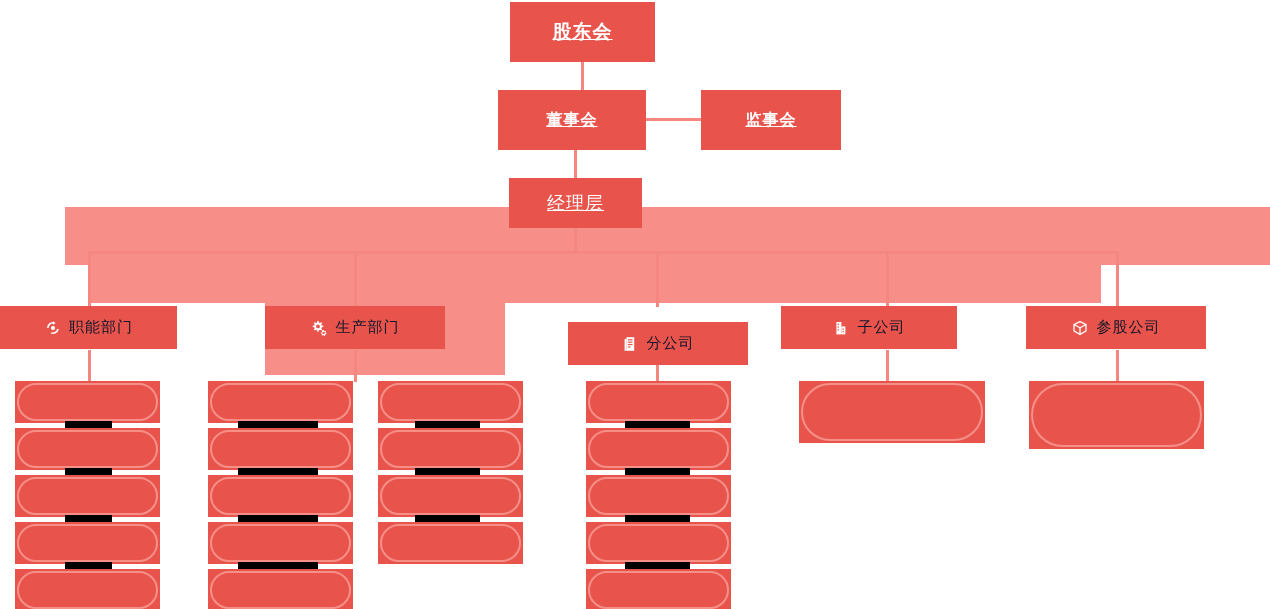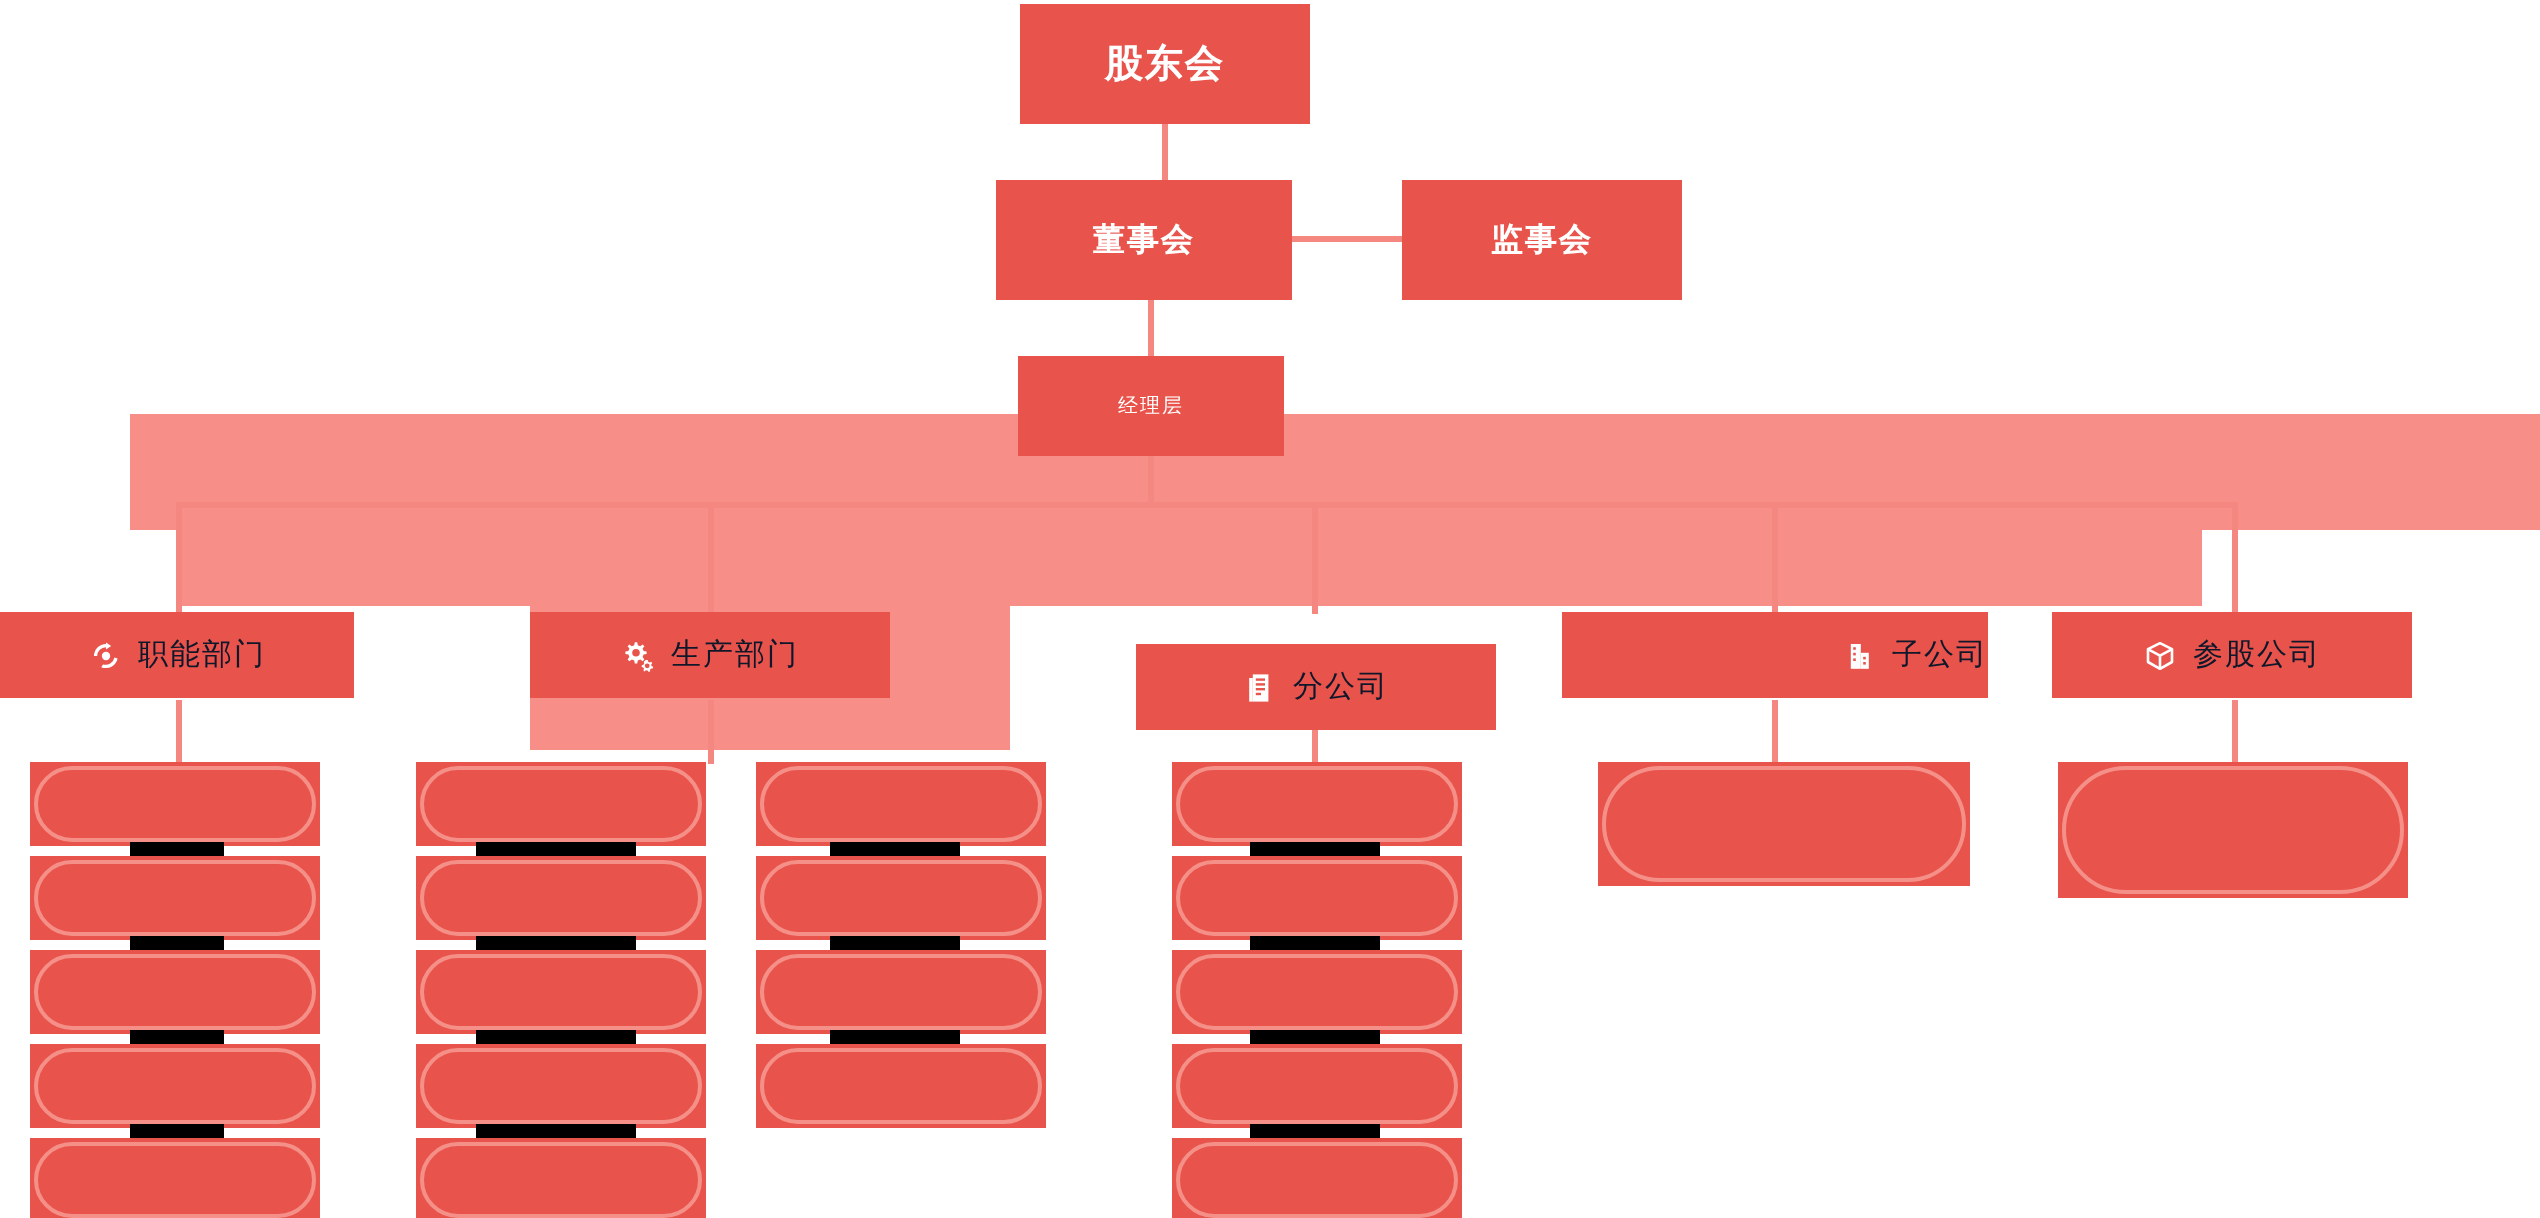--- a/index.html
+++ b/index.html
@@ -20,24 +20,25 @@
   .ln.h{height:3px;}
 
   
   .node{
     position:absolute;
     background:#e8544c;
     color:#ffffff;
     display:flex;align-items:center;justify-content:center;
     box-sizing:border-box;
     letter-spacing:1px;
+    text-decoration:underline;
   }
   .node.top{font-size:19px;font-weight:bold;}
   .node.lvl2{font-size:16px;font-weight:bold;}
-  .node.lvl3{font-size:10px;}
+  .node.lvl3{font-size:18px;}
 
   
   .cat{
     position:absolute;
     background:#e8544c;
     color:#0f172a;
     height:43px;
     display:flex;align-items:center;justify-content:center;
     gap:8px;
     font-size:15px;
@@ -144,21 +145,21 @@
         <rect x="5.9" y="3.2" width="4.6" height="1.2" fill="#e8544c"></rect>
         <rect x="5.9" y="5.6" width="4.6" height="1.2" fill="#e8544c"></rect>
         <rect x="5.9" y="8.0" width="4.6" height="1.2" fill="#e8544c"></rect>
         <rect x="5.9" y="10.4" width="2.6" height="1.2" fill="#e8544c"></rect>
         <path d="M2.6 3.0 L4.4 3.0 L4.4 14.8 L2.6 14.8 Z"></path>
       </svg>
     </span>
     <span class="lbl">分公司</span>
   </div>
 
-  <div class="cat" style="left:781px;top:306px;width:213px;justify-content:flex-end;">
+  <div class="cat" style="left:781px;top:306px;width:176px;">
     <span class="ico">
       <svg viewBox="0 0 16 16" width="16" height="16" fill="#ffffff">
         <path d="M3.4 2.0 L8.4 2.0 L8.4 14.4 L3.4 14.4 Z"></path>
         <path d="M8.4 6.4 L12.4 6.4 L12.4 14.4 L8.4 14.4 Z"></path>
         <rect x="4.6" y="3.6" width="1.3" height="1.3" fill="#e8544c"></rect>
         <rect x="4.6" y="6.4" width="1.3" height="1.3" fill="#e8544c"></rect>
         <rect x="4.6" y="9.2" width="1.3" height="1.3" fill="#e8544c"></rect>
         <rect x="9.6" y="8.4" width="1.3" height="1.3" fill="#e8544c"></rect>
         <rect x="9.6" y="11.0" width="1.3" height="1.3" fill="#e8544c"></rect>
       </svg>

